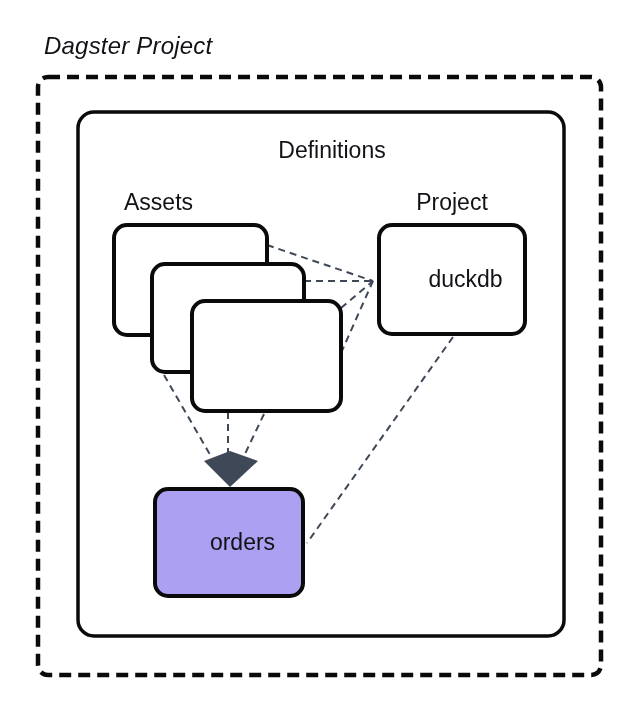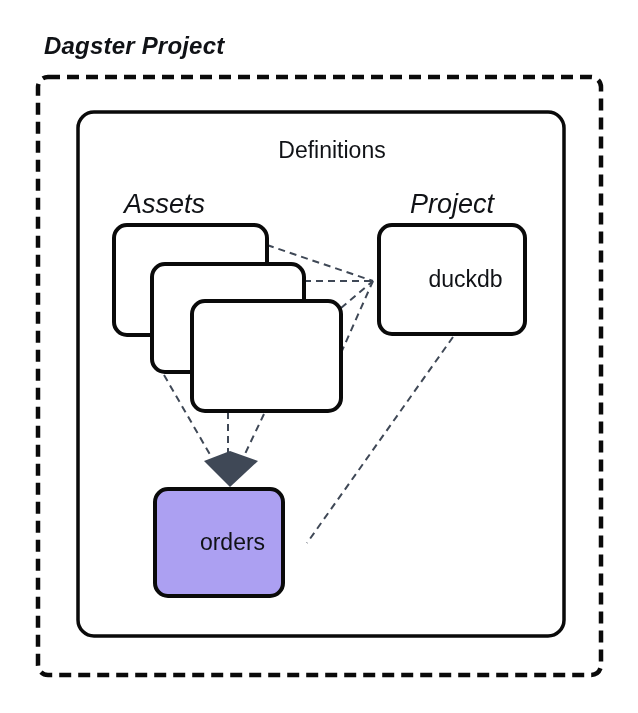--- a/index.html
+++ b/index.html
@@ -14,50 +14,50 @@
     background: var(--background);
     font-family: "Liberation Sans", sans-serif;
     color: #101216;
     overflow: hidden;
   }
   .canvas { position: relative; width: 638px; height: 713px; }
   .layer-svg { position: absolute; left: 0; top: 0; }
 
   .project-title {
     position: absolute; left: 44px; top: 32px;
-    font-size: 24px; font-style: italic; font-weight: 700;
+    font-size: 24px; font-style: italic; font-weight: 400;
     letter-spacing: 0.2px;
   }
   .definitions-label {
     position: absolute; left: 78px; top: 137px; width: 486px;
     text-align: center; font-size: 23px; padding-left: 22px;
   }
   .group-label {
-    position: absolute; font-size: 27px; font-style: italic; font-weight: 500;
+    position: absolute; font-size: 23px; font-weight: 500;
   }
   .assets-label { left: 124px; top: 189px; }
   .resource-label { left: 377px; top: 189px; width: 150px; text-align: center; }
 
   .node {
     position: absolute;
     background: #ffffff;
     border: 4px solid var(--border);
     border-radius: 15px;
     padding-left: 27px;
   }
   .asset-1 { left: 112px; top: 223px; width: 157px; height: 114px; }
   .asset-2 { left: 150px; top: 262px; width: 156px; height: 112px; }
   .asset-3 { left: 190px; top: 299px; width: 153px; height: 114px; }
   .duckdb  {
     left: 377px; top: 223px; width: 150px; height: 113px;
     display: flex; align-items: center; justify-content: center;
     font-size: 23px;
   }
   .orders {
-    left: 153px; top: 487px; width: 132px; height: 111px;
+    left: 153px; top: 487px; width: 152px; height: 111px;
     background: var(--asset-highlight);
     display: flex; flex-direction: row;
     align-items: center; justify-content: center;
     font-size: 23px; line-height: 31px;
     text-align: center;
   }
 
   .boundary-outer {
     fill: none; stroke: var(--border);
     stroke-width: 4.5; stroke-dasharray: 12 7;

